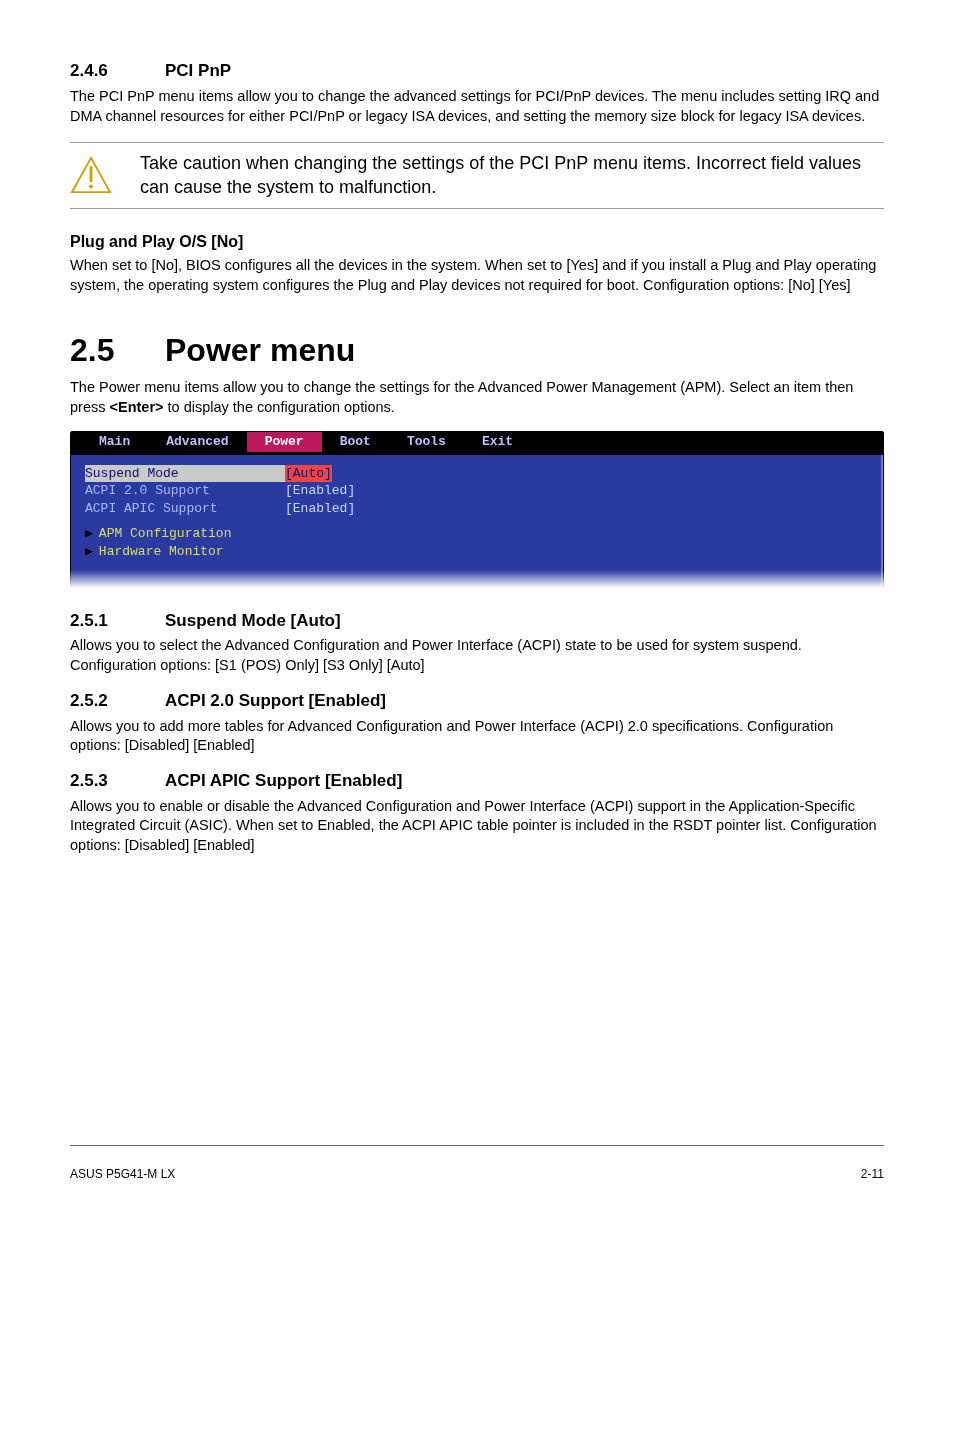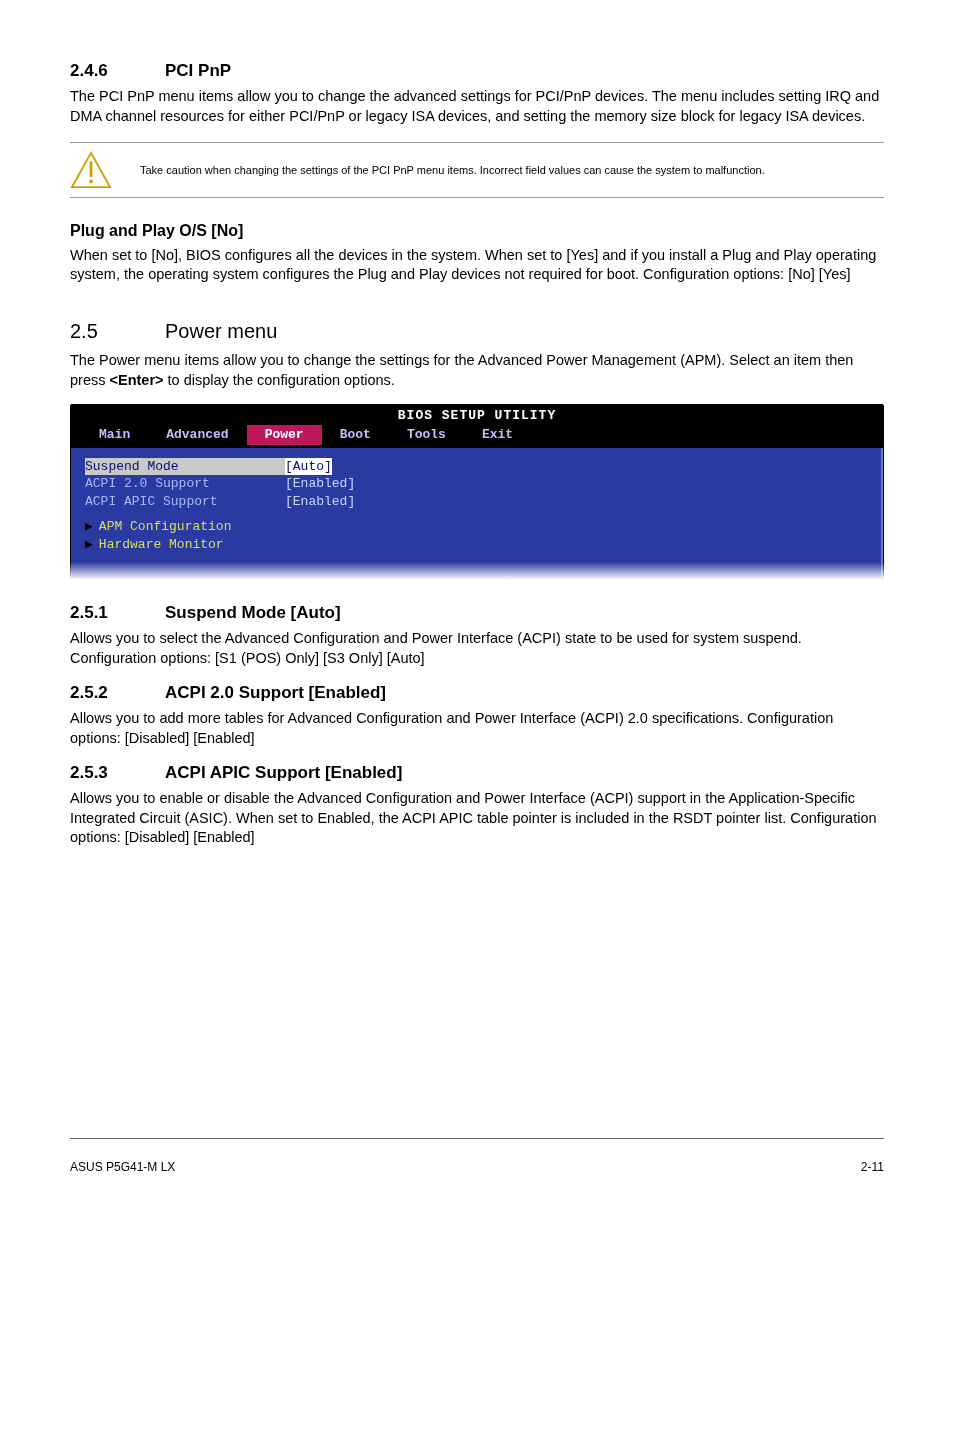--- a/index.html
+++ b/index.html
@@ -7,40 +7,40 @@
     margin: 0;
     padding: 60px 70px 40px 70px;
     color: #000;
     font-size: 14.5px;
     line-height: 1.35;
     width: 954px;
     box-sizing: border-box;
   }
   h2.section { font-size: 17px; font-weight: bold; margin: 0 0 4px 0; }
   h2.section .num { display:inline-block; width: 95px; }
-  h1.major { font-size: 20px; font-weight: normal; margin: 0 0 6px 0; }
+  h1.major { font-size: 32px; font-weight: bold; margin: 0 0 6px 0; }
   h1.major .num { display:inline-block; width: 95px; }
   h3.sub { font-size: 16px; font-weight: bold; margin: 0 0 4px 0; }
   p { margin: 0 0 14px 0; }
   .bold { font-weight: bold; }
 
   .caution-box {
     border-top: 1px solid #999;
     border-bottom: 1px solid #999;
     margin: 16px 0 22px 0;
     padding: 8px 0;
     display: flex;
     align-items: center;
     gap: 28px;
   }
   .caution-box .icon {
     width: 42px; height: 38px; flex: 0 0 auto;
     position: relative;
   }
-  .caution-box .text { font-size: 11px; line-height: 1.35; }
+  .caution-box .text { font-size: 18px; line-height: 1.35; }
 
   
   .bios {
     background: #2b3aa0;
     color: #fff;
     font-family: "Courier New", monospace;
     font-size: 13px;
     border: 1px solid #000;
     margin: 4px 0 22px 0;
     border-radius: 2px;
@@ -80,21 +80,21 @@
   }
   .bios .right {
     width: 230px;
     padding: 10px 12px;
     color: #d8df60;
   }
   .bios .row { display: flex; }
   .bios .row .label { width: 200px; color: #a8b8ff; }
   .bios .row.sel .label { background: #c9c9c9; color:#0c0c70; }
   .bios .row .val { color: #c8d6ff; }
-  .bios .row.sel .val { background: #ffffff; color:#0c0c70; }
+  .bios .row.sel .val { background: #ef4444; color:#0c0c70; }
   .bios .arrow-row { color: #d8df60; margin-top: 8px; }
   .bios .arrow-row .tri { color:#000; margin-right: 6px; }
   .bios-wrap { position:relative; }
   .bios-fade {
     position:absolute; left:0; right:0; bottom:0; height:18px;
     background: linear-gradient(to bottom, rgba(255,255,255,0), #fff);
     pointer-events:none;
   }
 
   .footer {
@@ -138,21 +138,20 @@
 <h1 class="major">
   <span class="num">2.5</span><span>Power menu</span>
 </h1>
 <p>
   <span>The Power menu items allow you to change the settings for the Advanced Power Management (APM). Select an item then press </span><span class="bold">&lt;Enter&gt;</span><span> to display the configuration options.</span>
 </p>
 
 
 <div class="bios-wrap">
 <div class="bios">
-  <div class="titlebar">BIOS SETUP UTILITY</div>
   <div class="menubar">
     <span>Main</span>
     <span>Advanced</span>
     <span class="active">Power</span>
     <span>Boot</span>
     <span>Tools</span>
     <span>Exit</span>
   </div>
   <div class="body">
     <div class="left">

